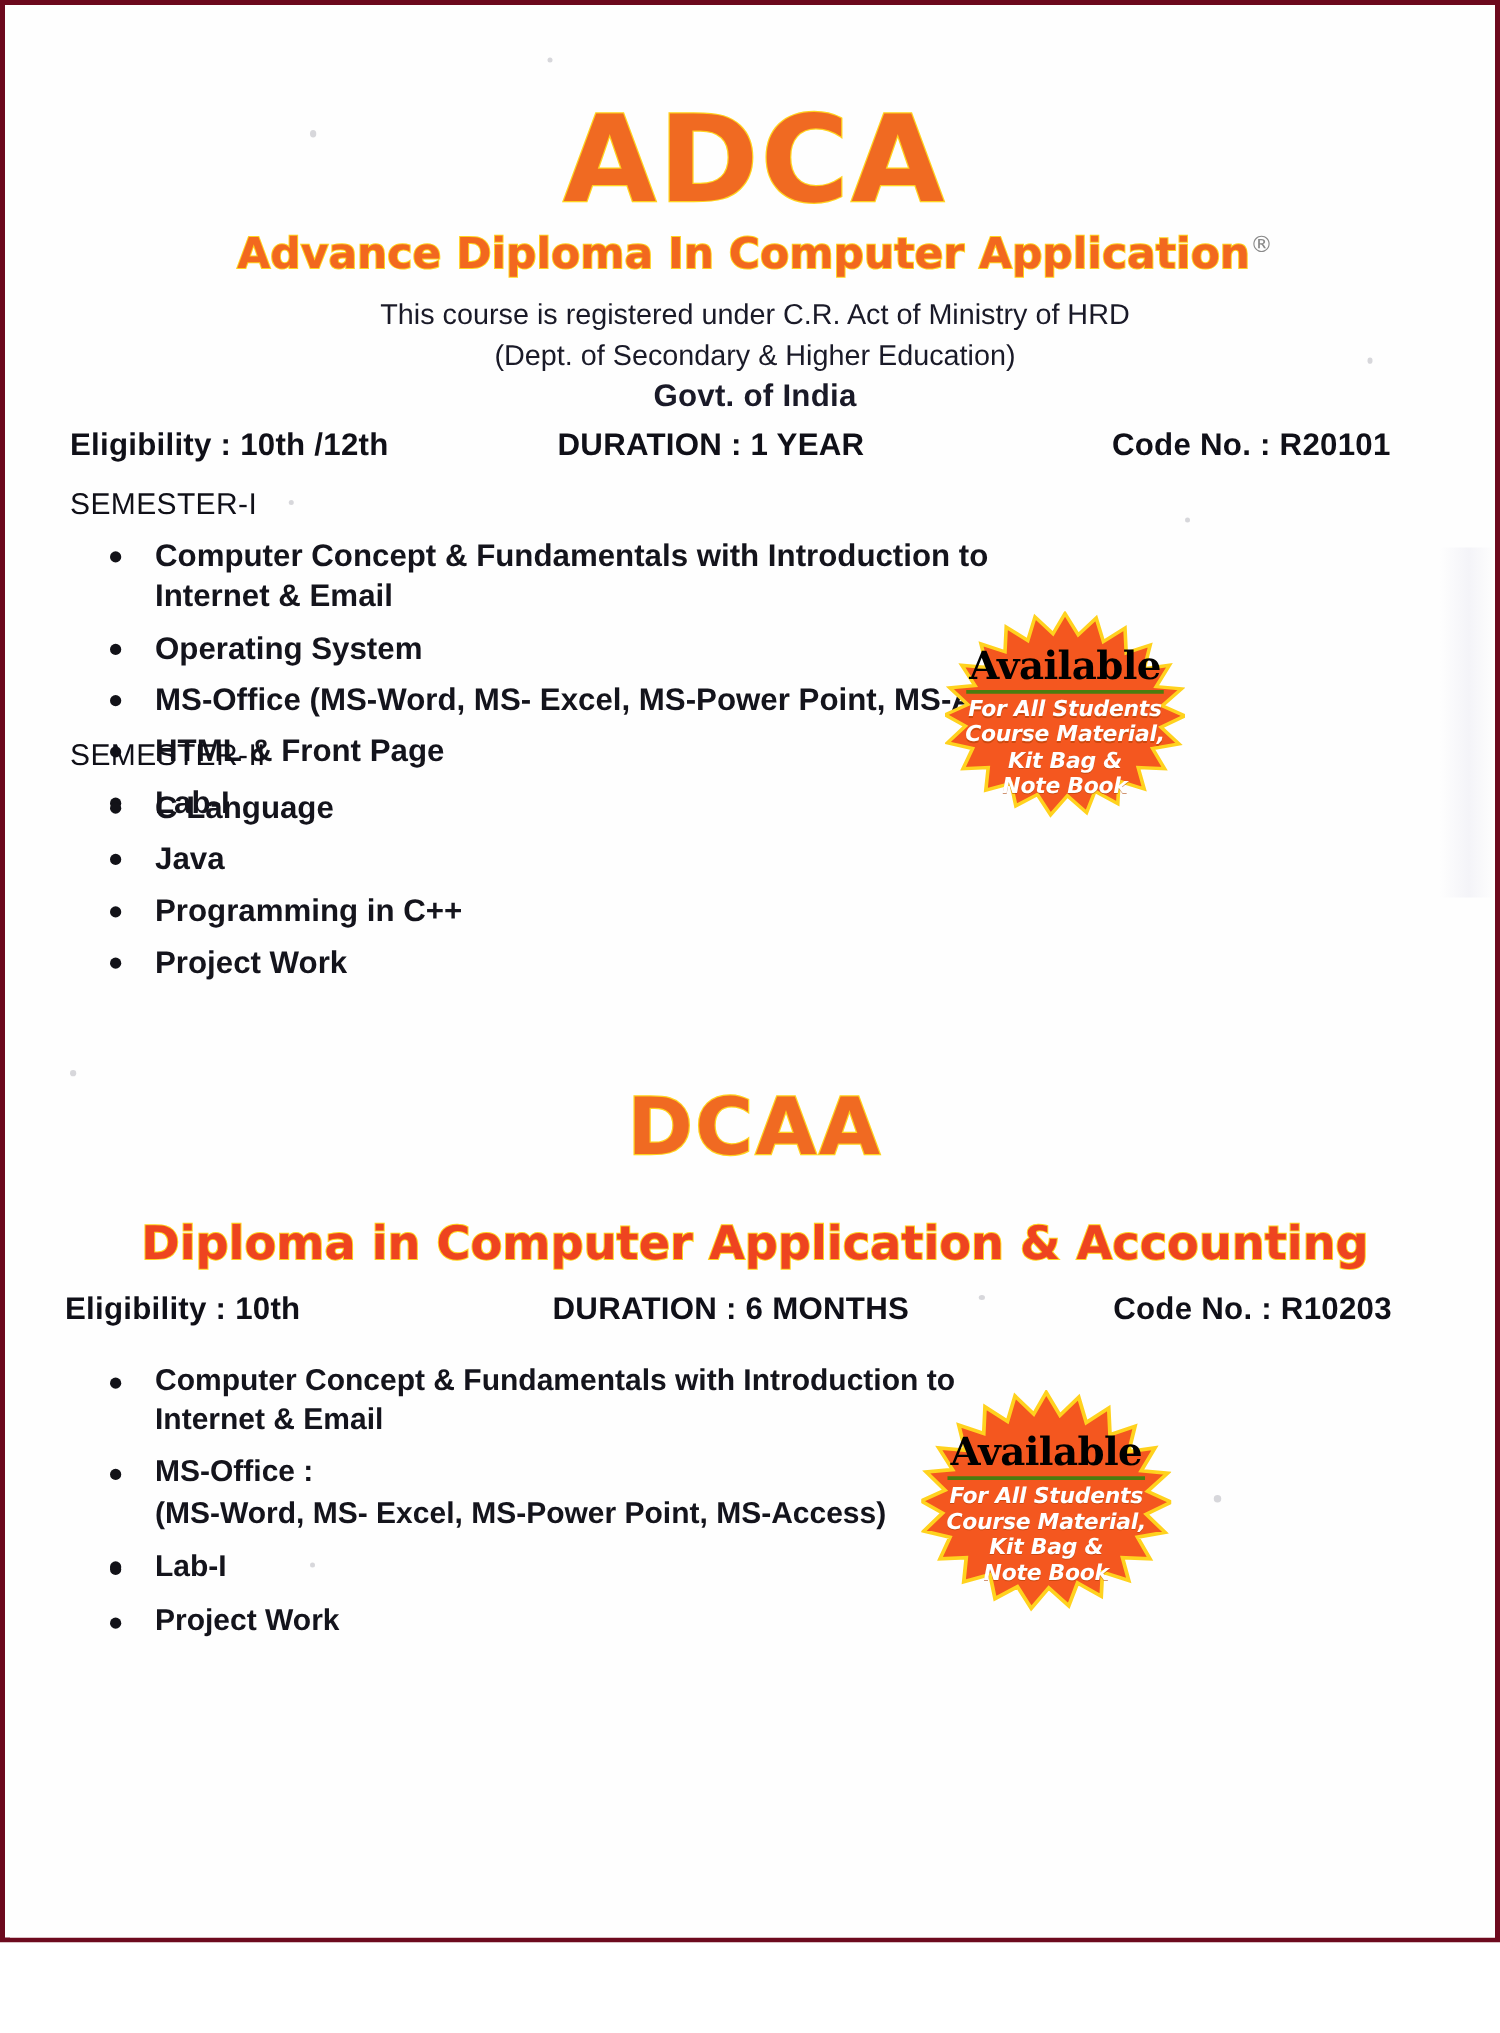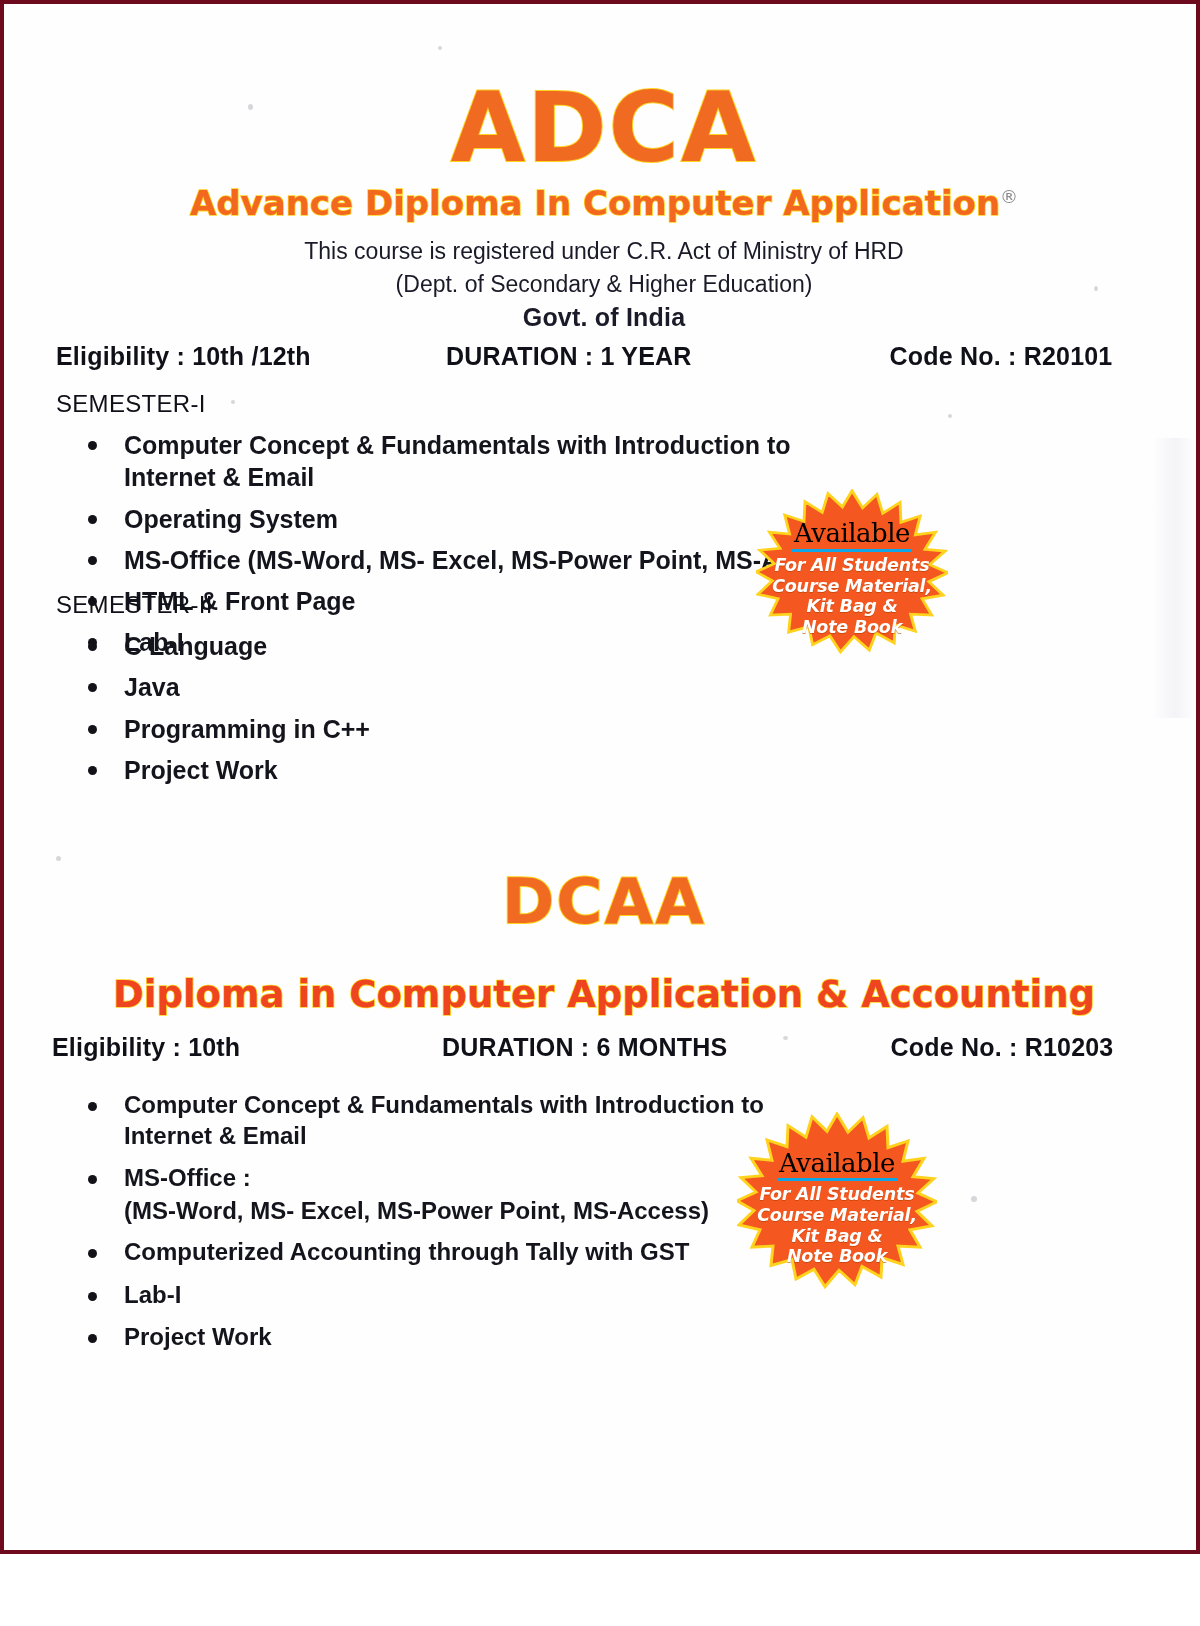--- a/index.html
+++ b/index.html
@@ -132,24 +132,24 @@
     inset: 0;
     display: flex;
     flex-direction: column;
     align-items: center;
     justify-content: center;
     text-align: center;
     pointer-events: none;
   }
   .badge .avail {
     font-family: "DejaVu Serif", serif;
-    font-weight: normal;
-    font-size: 26px;
+    font-weight: bold;
+    font-size: 31px;
     color: #000000;
-    border-bottom: 3px solid #0ea5e9;
+    border-bottom: 3px solid #4d7c0f;
     line-height: 1.02;
     padding: 0 2px 2px 2px;
     letter-spacing: -0.5px;
   }
   .badge .small {
     font-family: "DejaVu Sans", sans-serif;
     font-weight: bold;
     font-style: italic;
     font-size: 17.5px;
     color: #ffffff;
@@ -251,21 +251,21 @@
       <div class="meta-row" style="position:absolute;left:44px;top:1025px;width:1110px;">
         <div class="meta-elig">Eligibility : 10th</div>
         <div class="meta-dur">DURATION : 6 MONTHS</div>
         <div class="meta-code">Code No. : R10203</div>
       </div>
 
       <div style="position:absolute;left:48px;top:1070px;width:800px;">
         <ul class="course-list tight">
           <li><span class="dot"></span><span>Computer Concept &amp; Fundamentals with Introduction to Internet &amp; Email</span></li>
           <li style="margin-top:12px;"><span class="dot"></span><span>MS-Office :</span><span class="sub-line">(MS-Word, MS- Excel, MS-Power Point, MS-Access)</span></li>
-          <li style="margin-top:10px;"><span class="dot"></span><span>Computerized Accounting through Tally  with GST</span></li>
+          <li style="margin-top:10px;"><span class="dot"></span></li>
           <li style="margin-top:12px;"><span class="dot"></span><span>Lab-I</span></li>
           <li style="margin-top:12px;"><span class="dot"></span><span>Project Work</span></li>
         </ul>
       </div>
 
       <div class="badge" style="left:729px;top:1104px;width:200px;height:193px;">
         <svg viewBox="0 0 200 200" preserveAspectRatio="none">
           <polygon points="100,2 111,21 126,6 132,27 150,15 151,37 171,30 166,51 187,48 176,67 197,69 181,84 200,93 180,103 195,118 173,122 183,140 161,139 166,158 145,151 144,171 125,160 118,179 102,164 88,181 77,163 59,173 55,153 34,159 36,139 15,140 23,122 2,117 17,102 0,92 19,83 4,68 25,66 14,48 35,50 30,29 50,36 51,14 69,26 75,5 90,20" fill="#f4571f" stroke="#ffd21e" stroke-width="3"></polygon>
         </svg>
         <div class="badge-text">

